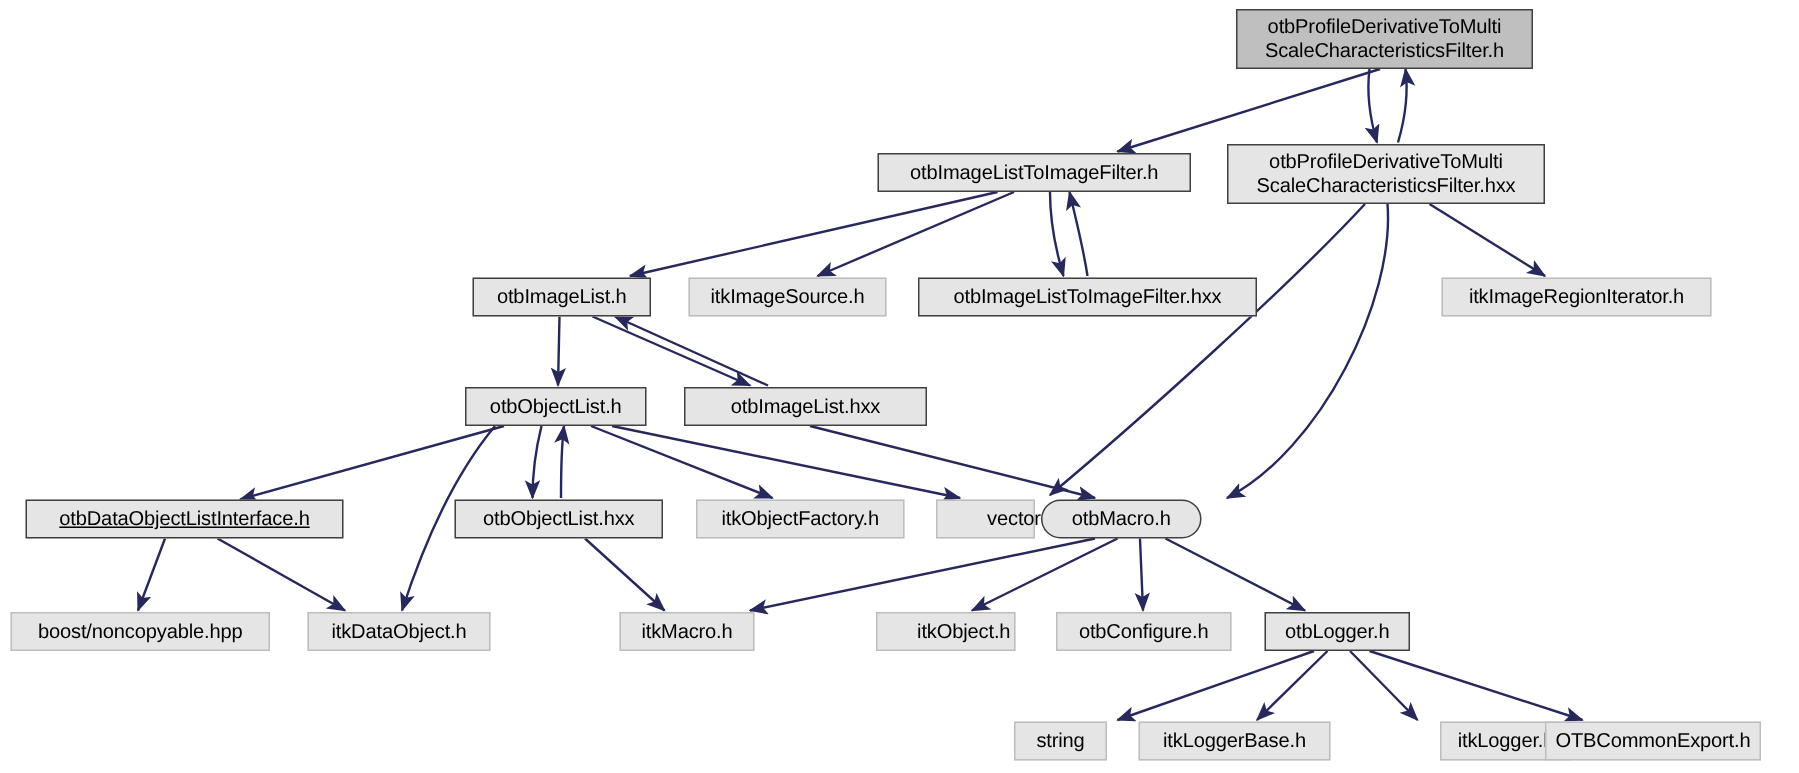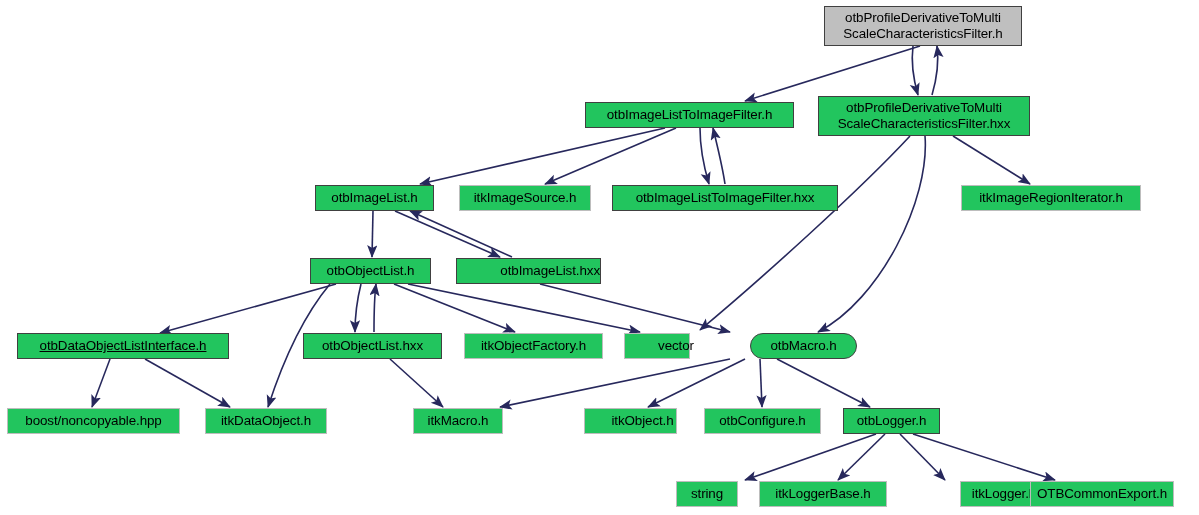--- a/index.html
+++ b/index.html
@@ -27,21 +27,21 @@
   .node {
     position: absolute;
     box-sizing: border-box;
     display: flex;
     align-items: center;
     justify-content: center;
     text-align: center;
     font-size: 13.4px;
     line-height: 16px;
     color: #000000;
-    background: #22c55e;
+    background: #e5e5e5;
     border: 1px solid #bdbdbd;
     white-space: pre;
     letter-spacing: -0.1px;
     z-index: 2;
   }
   .node.strong {
     border: 1.6px solid #404040;
   }
   .node.current {
     background: #bfbfbf;
@@ -96,26 +96,26 @@
       <div class="node current" style="left: 824px; top: 6px; width: 198px; height: 40px;"><span>otbProfileDerivativeToMulti
 ScaleCharacteristicsFilter.h</span></div>
       <div class="node strong" style="left: 585px; top: 102px; width: 209px; height: 26px;"><span>otbImageListToImageFilter.h</span></div>
       <div class="node strong" style="left: 818px; top: 96px; width: 212px; height: 40px;"><span>otbProfileDerivativeToMulti
 ScaleCharacteristicsFilter.hxx</span></div>
       <div class="node strong" style="left: 315px; top: 185px; width: 119px; height: 26px;"><span>otbImageList.h</span></div>
       <div class="node" style="left: 459px; top: 185px; width: 132px; height: 26px;"><span>itkImageSource.h</span></div>
       <div class="node strong" style="left: 612px; top: 185px; width: 226px; height: 26px;"><span>otbImageListToImageFilter.hxx</span></div>
       <div class="node" style="left: 961px; top: 185px; width: 180px; height: 26px;"><span>itkImageRegionIterator.h</span></div>
       <div class="node strong" style="left: 310px; top: 258px; width: 121px; height: 26px;"><span>otbObjectList.h</span></div>
-      <div class="node strong" style="left: 456px; top: 258px; width: 145px; height: 26px; justify-content: flex-end;"><span>otbImageList.hxx</span></div>
+      <div class="node strong" style="left: 456px; top: 258px; width: 162px; height: 26px;"><span>otbImageList.hxx</span></div>
       <div class="node strong" style="left: 17px; top: 333px; width: 212px; height: 26px; text-decoration: underline;"><span>otbDataObjectListInterface.h</span></div>
       <div class="node strong" style="left: 303px; top: 333px; width: 139px; height: 26px;"><span>otbObjectList.hxx</span></div>
       <div class="node" style="left: 464px; top: 333px; width: 139px; height: 26px;"><span>itkObjectFactory.h</span></div>
       <div class="node" style="left: 624px; top: 333px; width: 66px; height: 26px; padding-left: 38px;"><span>vector</span></div>
-      <div class="node strong" style="left: 750px; top: 333px; width: 107px; height: 26px; border-radius: 13px;"><span>otbMacro.h</span></div>
+      <div class="node strong" style="left: 694px; top: 333px; width: 107px; height: 26px; border-radius: 13px;"><span>otbMacro.h</span></div>
       <div class="node" style="left: 7px; top: 408px; width: 173px; height: 26px;"><span>boost/noncopyable.hpp</span></div>
       <div class="node" style="left: 205px; top: 408px; width: 122px; height: 26px;"><span>itkDataObject.h</span></div>
       <div class="node" style="left: 413px; top: 408px; width: 90px; height: 26px;"><span>itkMacro.h</span></div>
       <div class="node" style="left: 584px; top: 408px; width: 93px; height: 26px; padding-left: 24px;"><span>itkObject.h</span></div>
       <div class="node" style="left: 704px; top: 408px; width: 117px; height: 26px;"><span>otbConfigure.h</span></div>
       <div class="node strong" style="left: 843px; top: 408px; width: 97px; height: 26px;"><span>otbLogger.h</span></div>
       <div class="node" style="left: 676px; top: 481px; width: 62px; height: 26px;"><span>string</span></div>
       <div class="node" style="left: 759px; top: 481px; width: 128px; height: 26px;"><span>itkLoggerBase.h</span></div>
       <div class="node" style="left: 960px; top: 481px; width: 88px; height: 26px;"><span>itkLogger.h</span></div>
       <div class="node" style="left: 1030px; top: 481px; width: 144px; height: 26px;"><span>OTBCommonExport.h</span></div>

